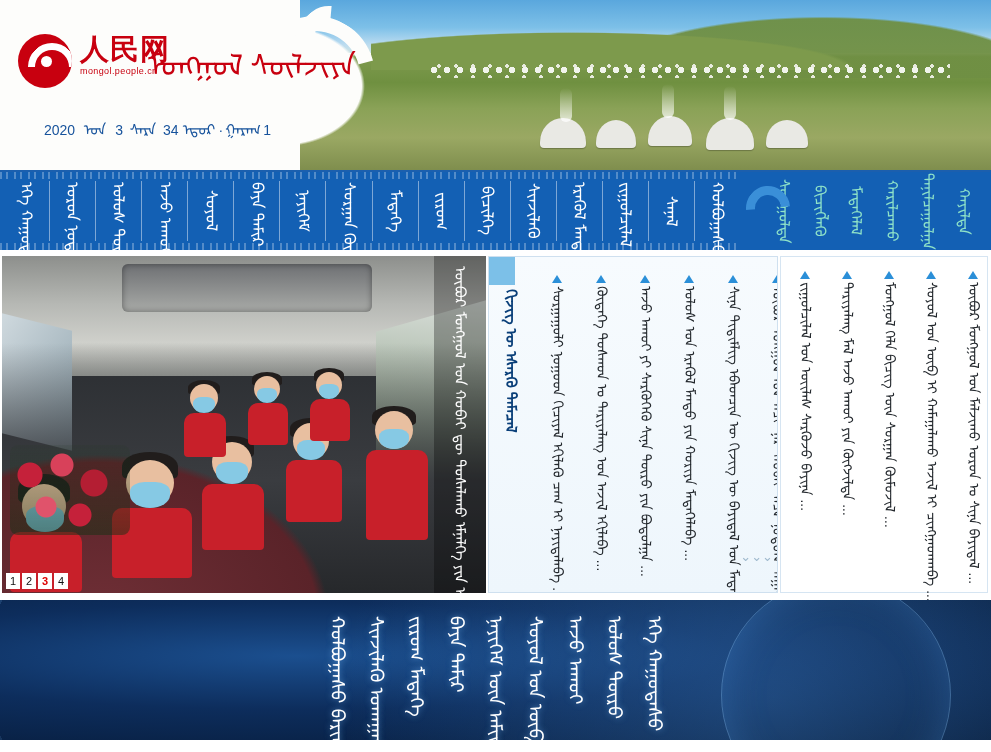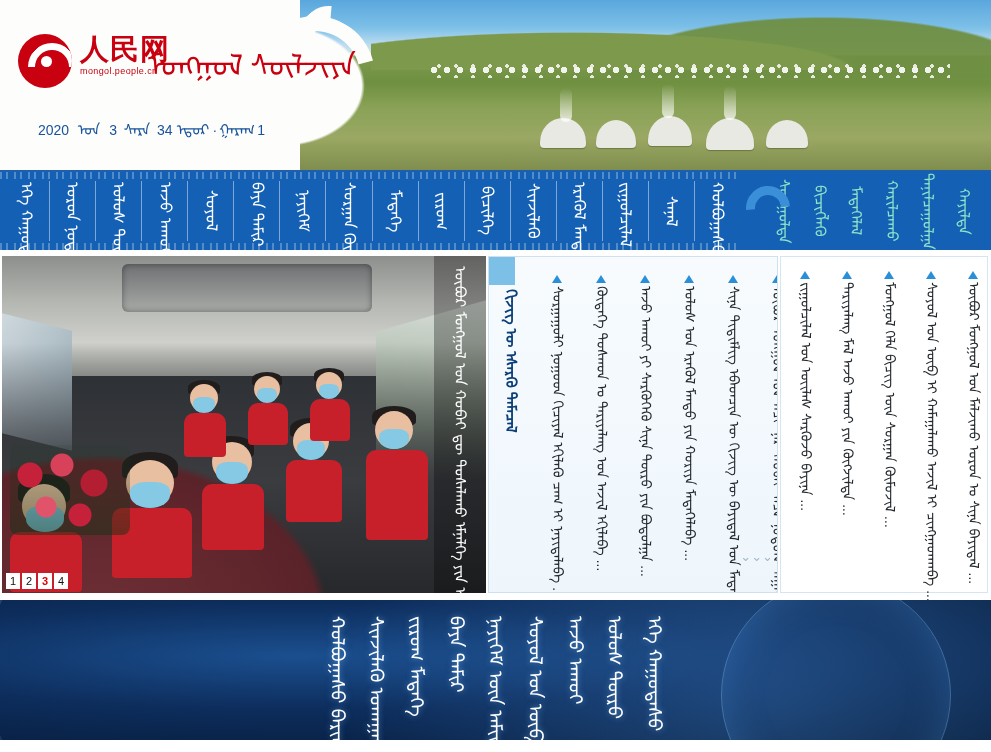--- a/index.html
+++ b/index.html
@@ -122,21 +122,21 @@
   .mn-title-box span {
     display: block;
     font-size: 30px; color: #c8000f;
     writing-mode: vertical-lr;
     transform: rotate(-90deg) translateX(-64px);
     transform-origin: left top;
     white-space: nowrap;
     font-family: "Liberation Serif", serif;
   }
   .date-row {
-    position: absolute; left: 38px; top: 112px; z-index: 6;
+    position: absolute; left: 44px; top: 112px; z-index: 6;
     display: flex; align-items: center; gap: 7px;
     color: #17539c; font-size: 14px;
   }
   .date-row .mn {
     writing-mode: vertical-lr;
     transform: rotate(-90deg);
     font-size: 15px;
     white-space: nowrap;
   }
 

